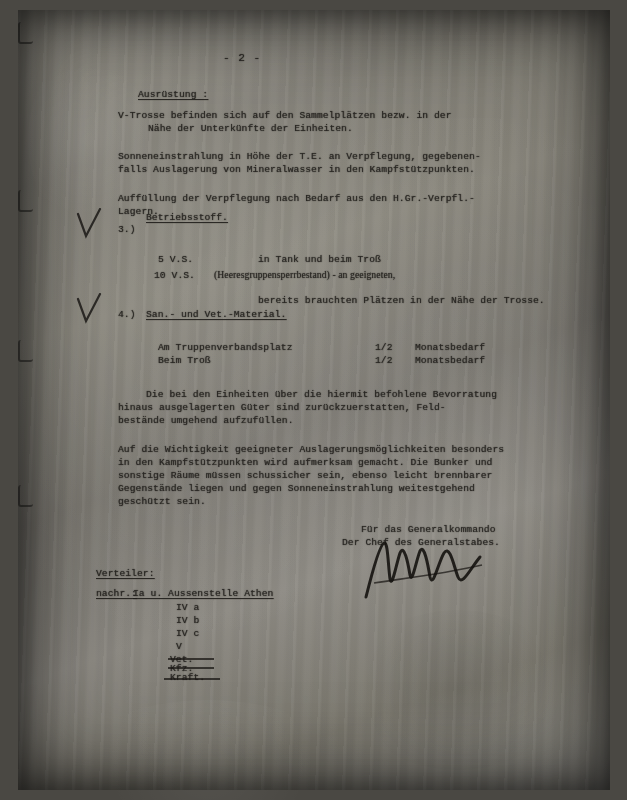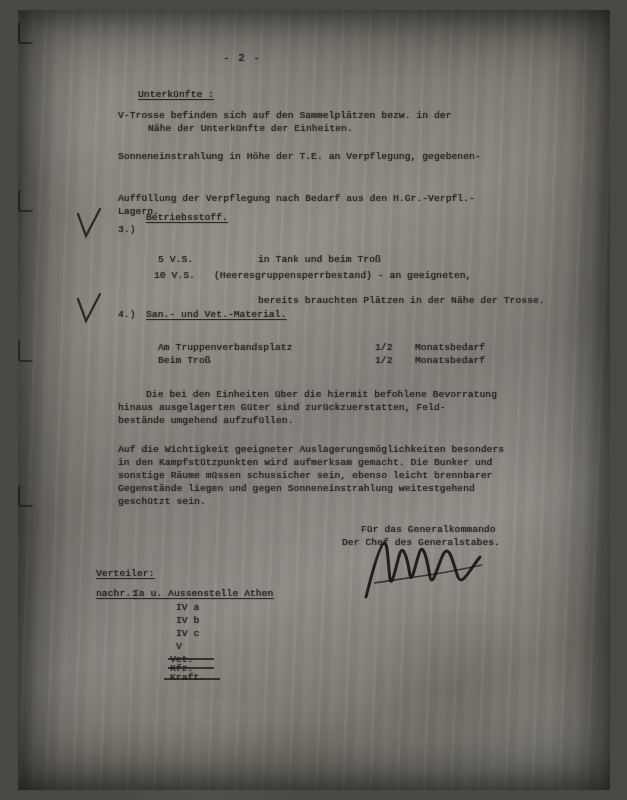--- a/index.html
+++ b/index.html
@@ -130,37 +130,38 @@
     <div class="blotch" style="left:330px; top:600px; width:220px; height:160px; background: radial-gradient(circle, rgba(0,0,0,0.10), rgba(0,0,0,0) 70%);"></div>
     <div class="blotch" style="left:60px; top:690px; width:260px; height:120px; background: radial-gradient(circle, rgba(255,255,255,0.06), rgba(255,255,255,0) 70%);"></div>
 
     <div class="punch" style="left:0px; top:12px;"></div>
     <div class="punch" style="left:0px; top:180px;"></div>
     <div class="punch" style="left:0px; top:330px;"></div>
     <div class="punch" style="left:0px; top:475px;"></div>
 
     <div class="txt pagenum blurry" style="left:205px; top:42px;">- 2 -</div>
 
-    <div class="txt blurry u" style="left:120px; top:78px;">Unterkünfte :</div>
+    <div class="txt blurry u" style="left:120px; top:78px;">Ausrüstung :</div>
     <div class="txt blurry" style="left:100px; top:99px;">V-Trosse befinden sich auf den Sammelplätzen bezw. in der</div>
     <div class="txt blurry" style="left:130px; top:112px;">Nähe der Unterkünfte der Einheiten.</div>
 
     <div class="txt blurry" style="left:100px; top:140px;">Sonneneinstrahlung in Höhe der T.E. an Verpflegung, gegebenen-</div>
+    <div class="txt blurry" style="left:100px; top:153px;">falls Auslagerung von Mineralwasser in den Kampfstützpunkten.</div>
 
     <div class="txt blurry" style="left:100px; top:182px;">Auffüllung der Verpflegung nach Bedarf aus den H.Gr.-Verpfl.-</div>
     <div class="txt blurry" style="left:100px; top:195px;">Lagern.</div>
 
     <div class="txt blurry" style="left:100px; top:213px;">3.)</div>
     <div class="txt blurry u" style="left:128px; top:201px;">Betriebsstoff.</div>
 
     <div class="txt blurry" style="left:140px; top:243px;">5 V.S.</div>
     <div class="txt blurry" style="left:240px; top:243px;">in Tank und beim Troß</div>
 
     <div class="txt blurry" style="left:136px; top:259px;">10 V.S.</div>
-    <div class="txt blurry" style="left:196px; top:259px;">(Heeresgruppensperrbestand) - an geeigneten,</div>
+    <div class="txt blurry" style="left:196px; top:259px;font-family:Liberation Serif, serif;">(Heeresgruppensperrbestand) - an geeigneten,</div>
     <div class="txt blurry" style="left:196px; top:284px;margin-left:44px;">bereits brauchten Plätzen in der Nähe der Trosse.</div>
 
     <div class="txt blurry" style="left:100px; top:298px;">4.)</div>
     <div class="txt blurry u" style="left:128px; top:298px;">San.- und Vet.-Material.</div>
 
     <div class="txt blurry" style="left:140px; top:331px;">Am Truppenverbandsplatz</div>
     <div class="txt blurry" style="left:357px; top:331px;">1/2</div>
     <div class="txt blurry" style="left:397px; top:331px;">Monatsbedarf</div>
 
     <div class="txt blurry" style="left:140px; top:344px;">Beim Troß</div>

